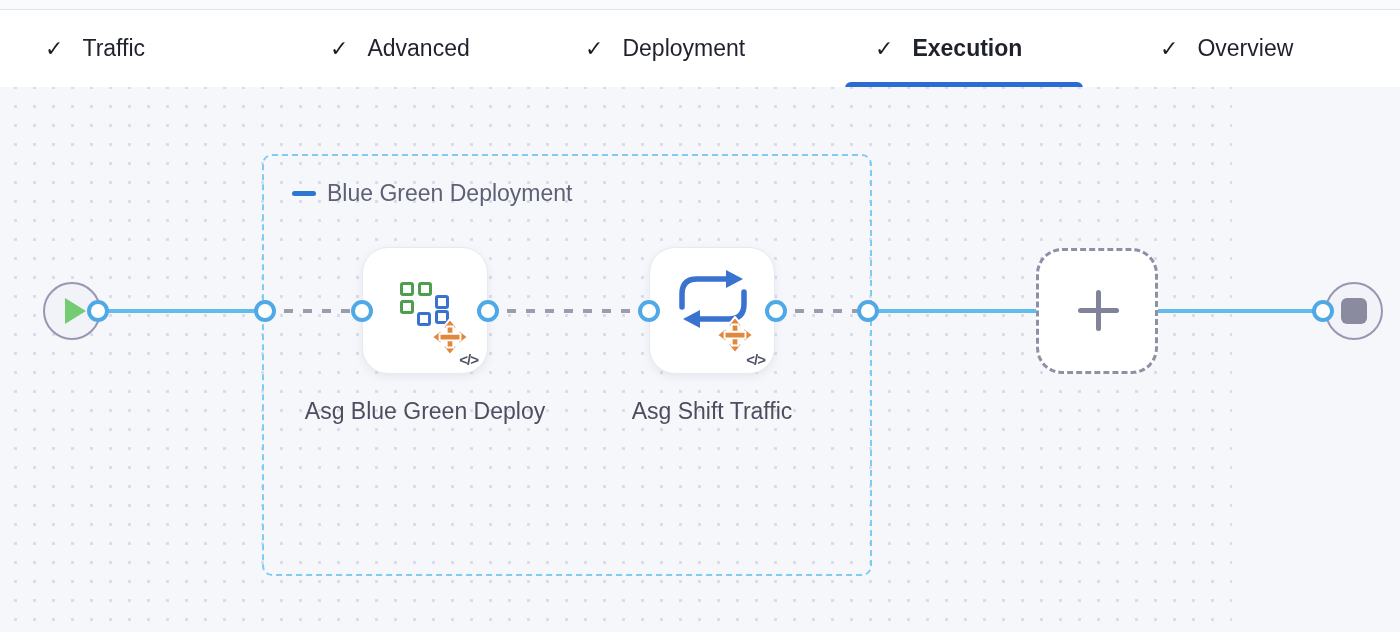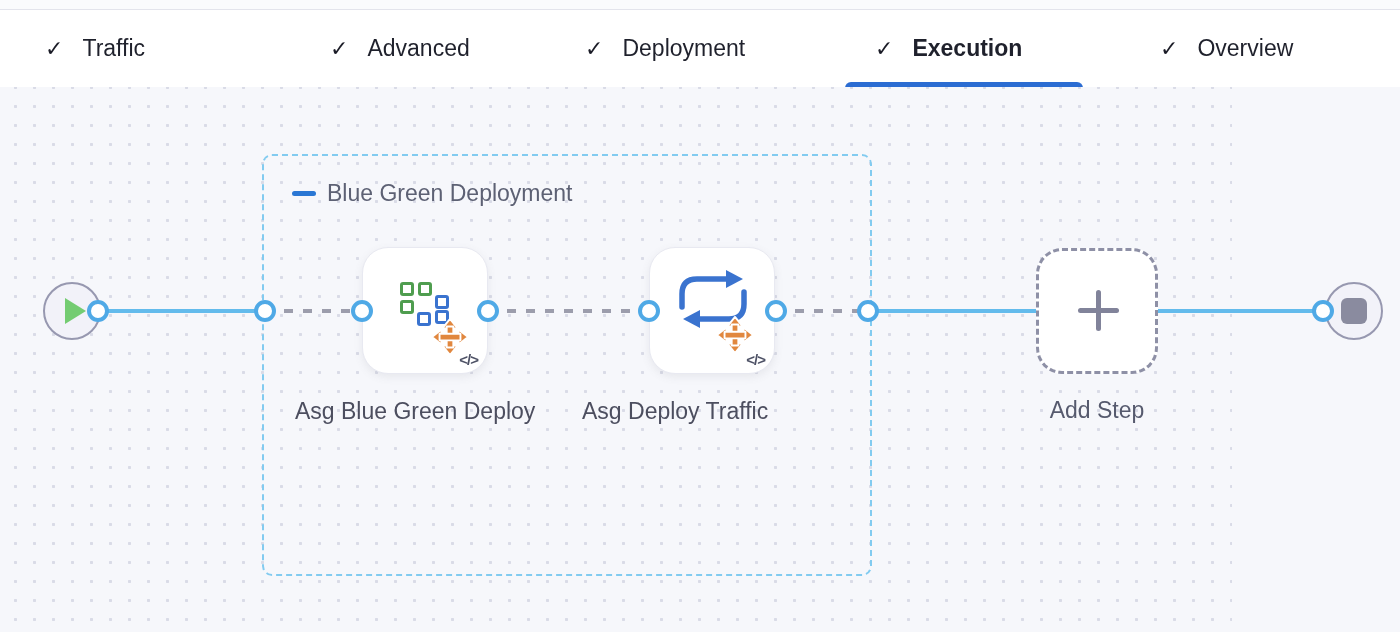--- a/index.html
+++ b/index.html
@@ -59,21 +59,21 @@
   
   .addstep { position:absolute; left:1036px; top:161px; width:122px; height:126px;
     background:#ffffff; border:3px dashed #8e90a6; border-radius:26px; z-index:4;
     cursor:pointer; }
   .plus-h { position:absolute; left:39px; top:57px; width:41px; height:5px;
     border-radius:3px; background:#81839a; }
   .plus-v { position:absolute; left:57px; top:39px; width:5px; height:41px;
     border-radius:3px; background:#81839a; }
 
   
-  .step-label { position:absolute; top:303px; width:260px; 
+  .step-label { position:absolute; top:303px; width:260px; text-align:center;
     font-size:23px; line-height:42px; color:#4c4e5f; }
   .addstep-label { position:absolute; left:1017px; top:310px; width:160px;
     text-align:center; font-size:23px; color:#565a6e; }
 </style>
 </head>
 <body>
 
 <div class="topstrip"></div>
 
 <div class="tabbar">
@@ -172,16 +172,15 @@
   <div class="ring" style="left:87px;"></div>
   <div class="ring" style="left:254px;"></div>
   <div class="ring" style="left:351px;"></div>
   <div class="ring" style="left:477px;"></div>
   <div class="ring" style="left:638px;"></div>
   <div class="ring" style="left:765px;"></div>
   <div class="ring" style="left:857px;"></div>
   <div class="ring" style="left:1312px;"></div>
 
   <div class="step-label" style="left:295px;">Asg Blue Green Deploy</div>
-  <div class="step-label" style="left:582px;">Asg Deploy Traffic</div>
-  <div class="addstep-label">Add Step</div>
+  <div class="step-label" style="left:582px;">Asg Shift Traffic</div>
 
 </div>
 
 </body></html>

